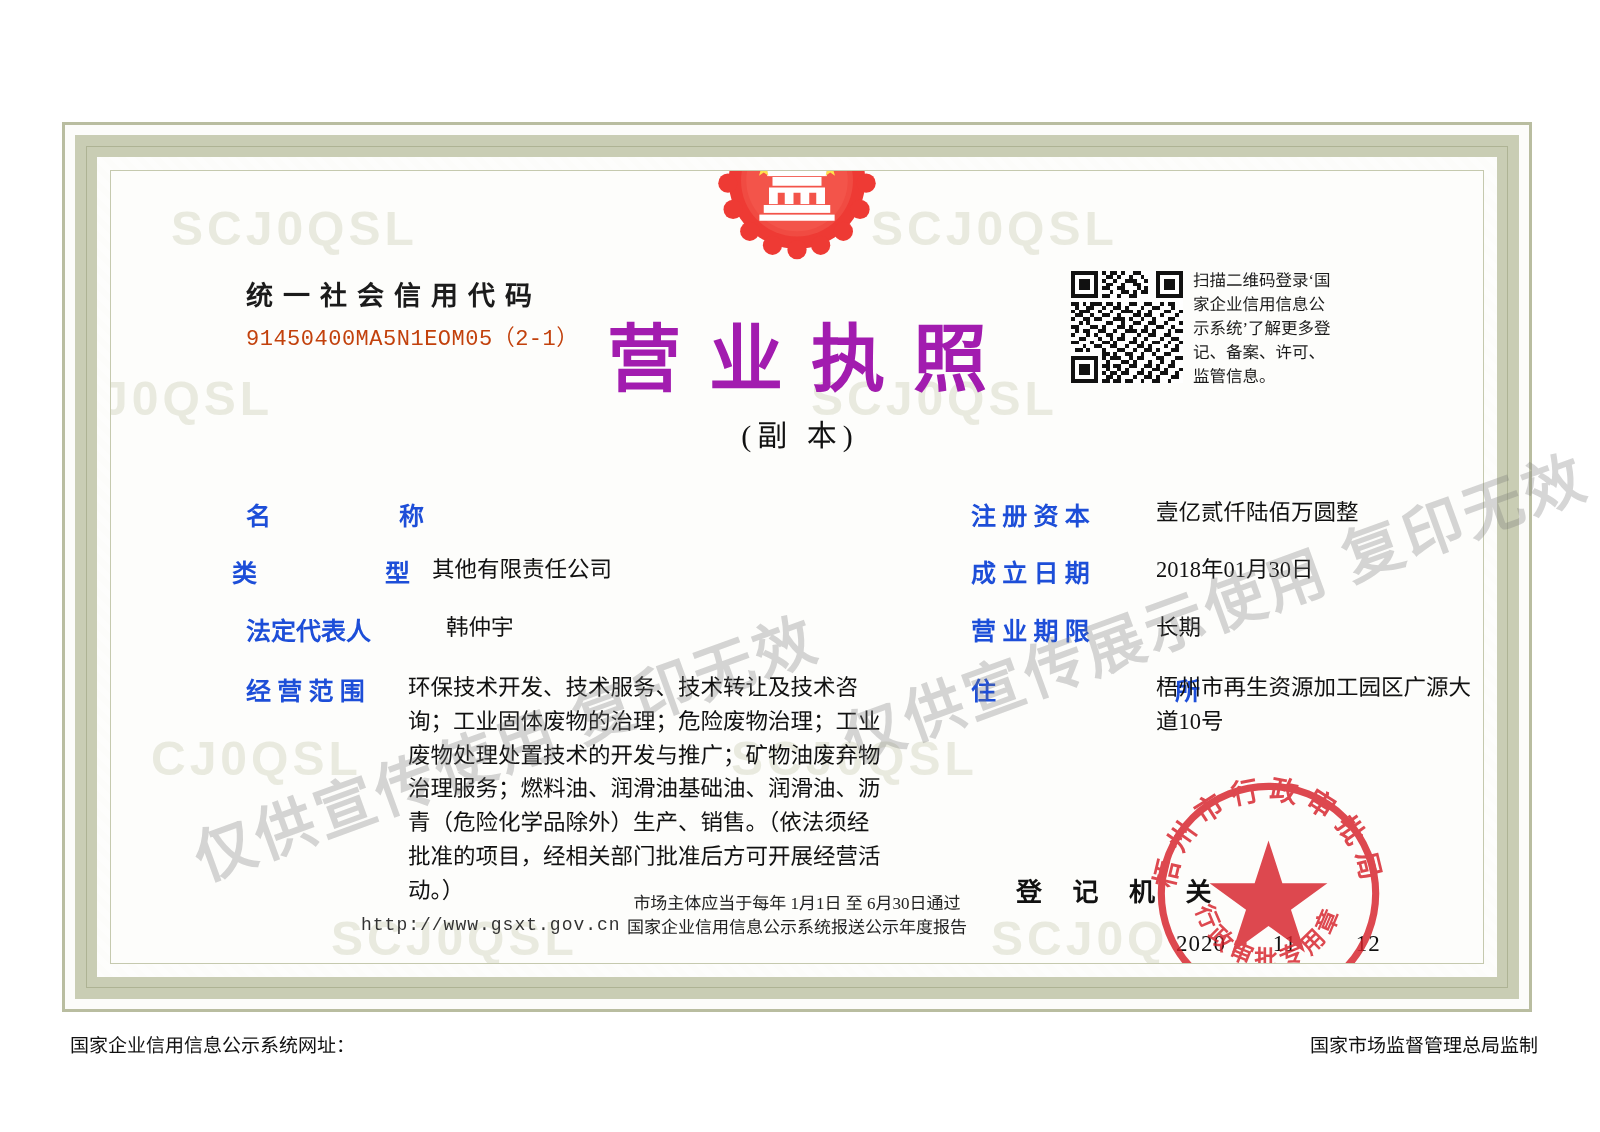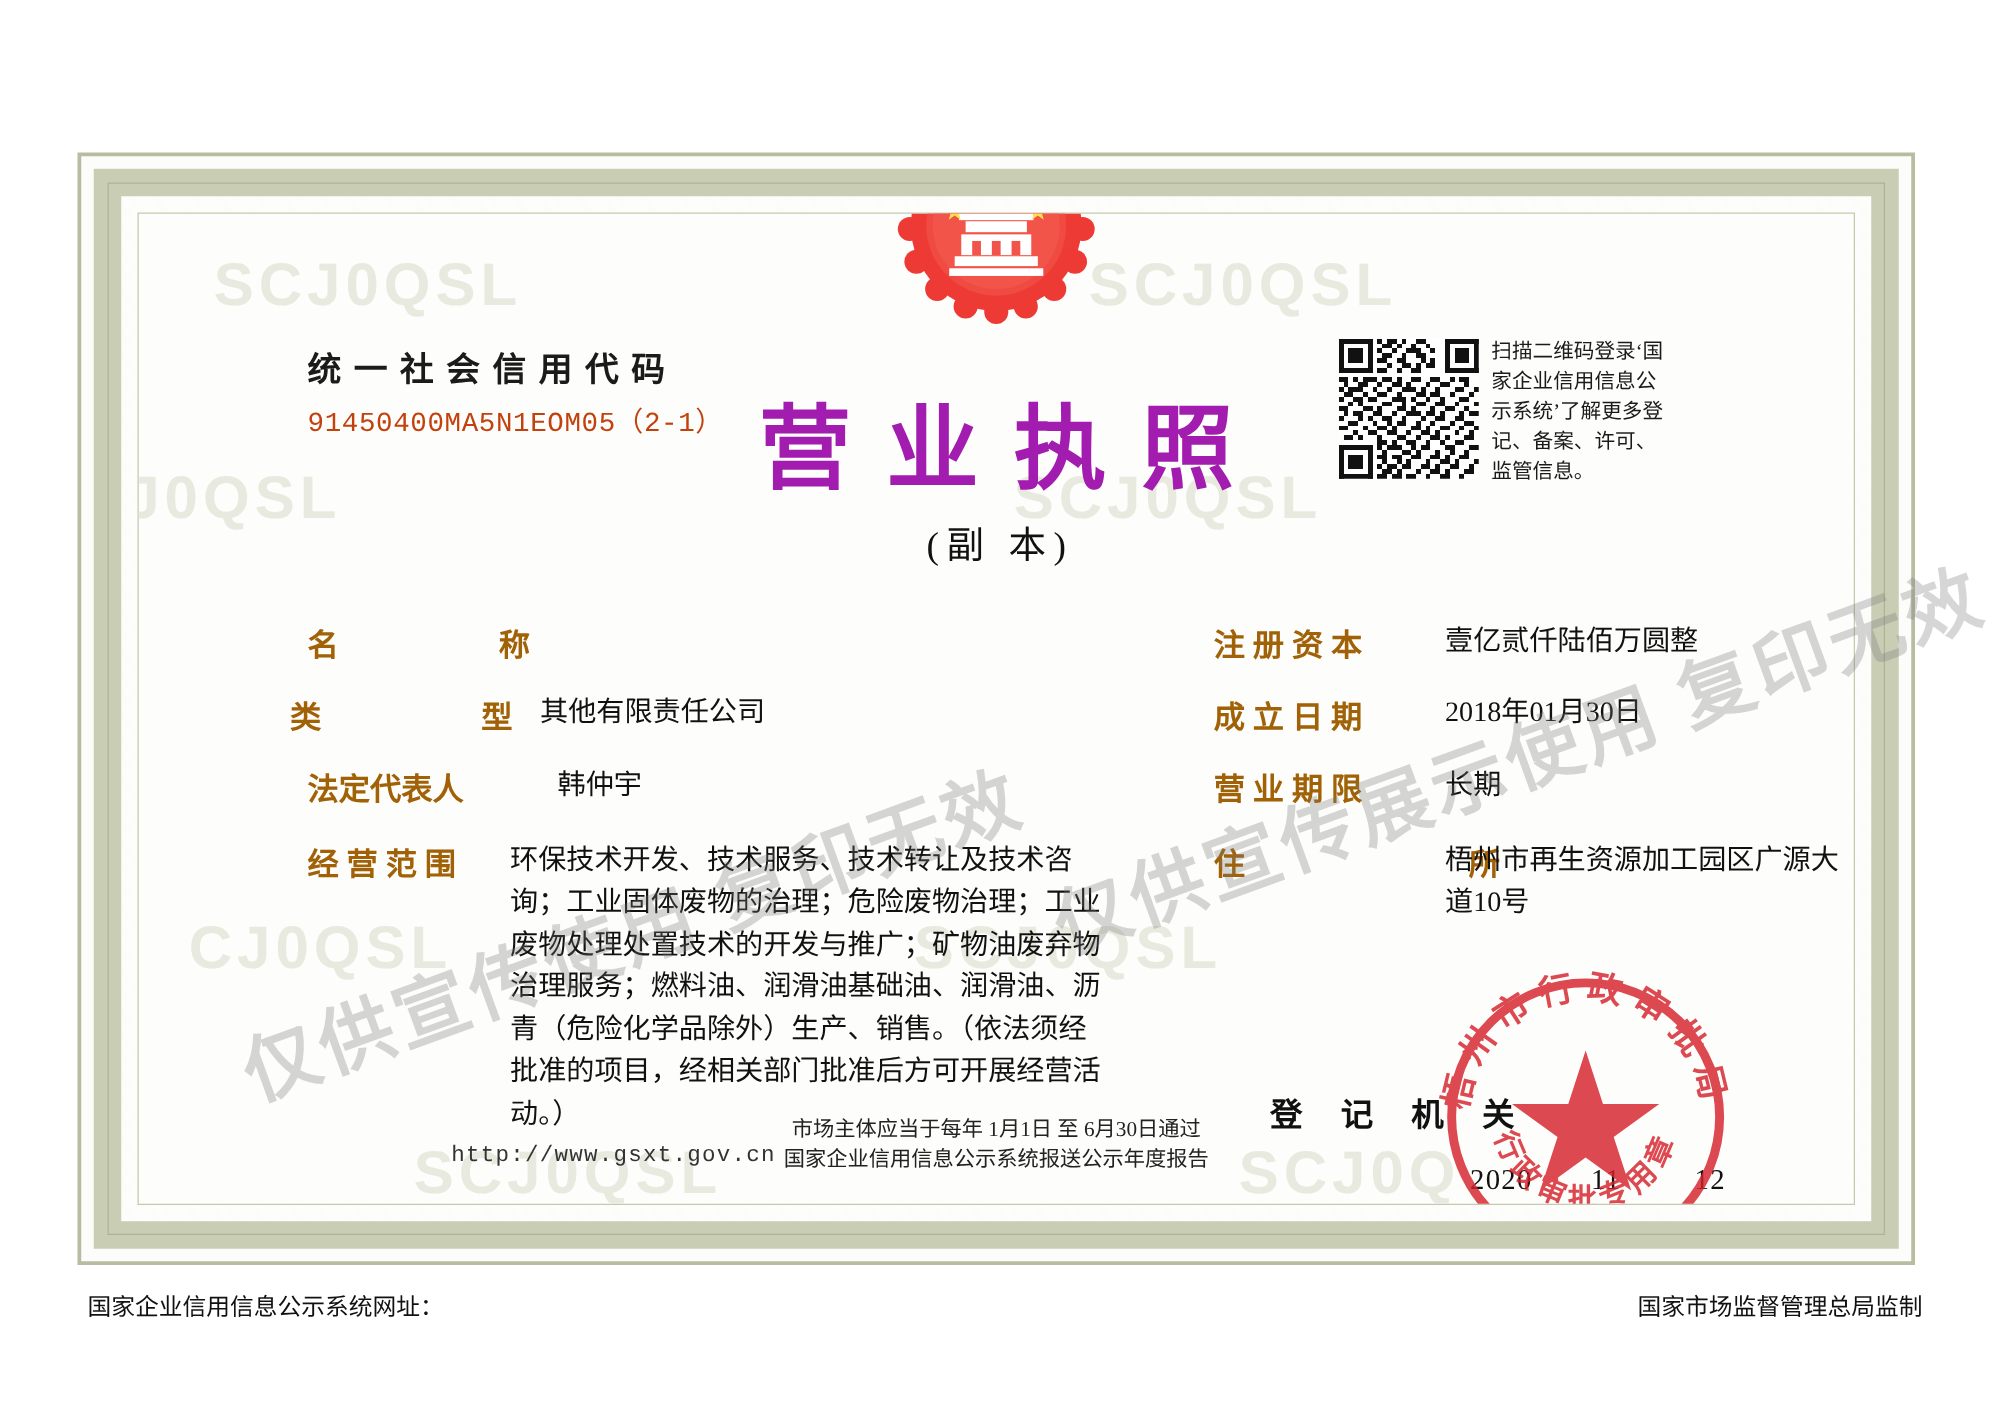--- a/index.html
+++ b/index.html
@@ -96,21 +96,21 @@
   .qr-wrap{position:absolute; right:300px; top:100px; width:112px; height:112px;}
   .qr-note{
     position:absolute; right:148px; top:98px; width:142px;
     font-size:16.5px; line-height:1.45; color:#1b1b1b;
     font-family:"Liberation Serif", serif;
   }
 
   
   .field{position:absolute; display:flex; align-items:flex-start;}
   .f-label{
-    font-size:25px; font-weight:bold; color:#a16207;
+    font-size:25px; font-weight:bold; color:#1d4ed8;
     white-space:nowrap;
     font-family:"Liberation Serif", serif;
   }
   .sp-name{letter-spacing:26px;}
   .f-value{
     font-size:22.5px; color:#111; line-height:1.5;
     font-family:"Liberation Serif", serif;
   }
 
   .lbl-box{width:200px;}

